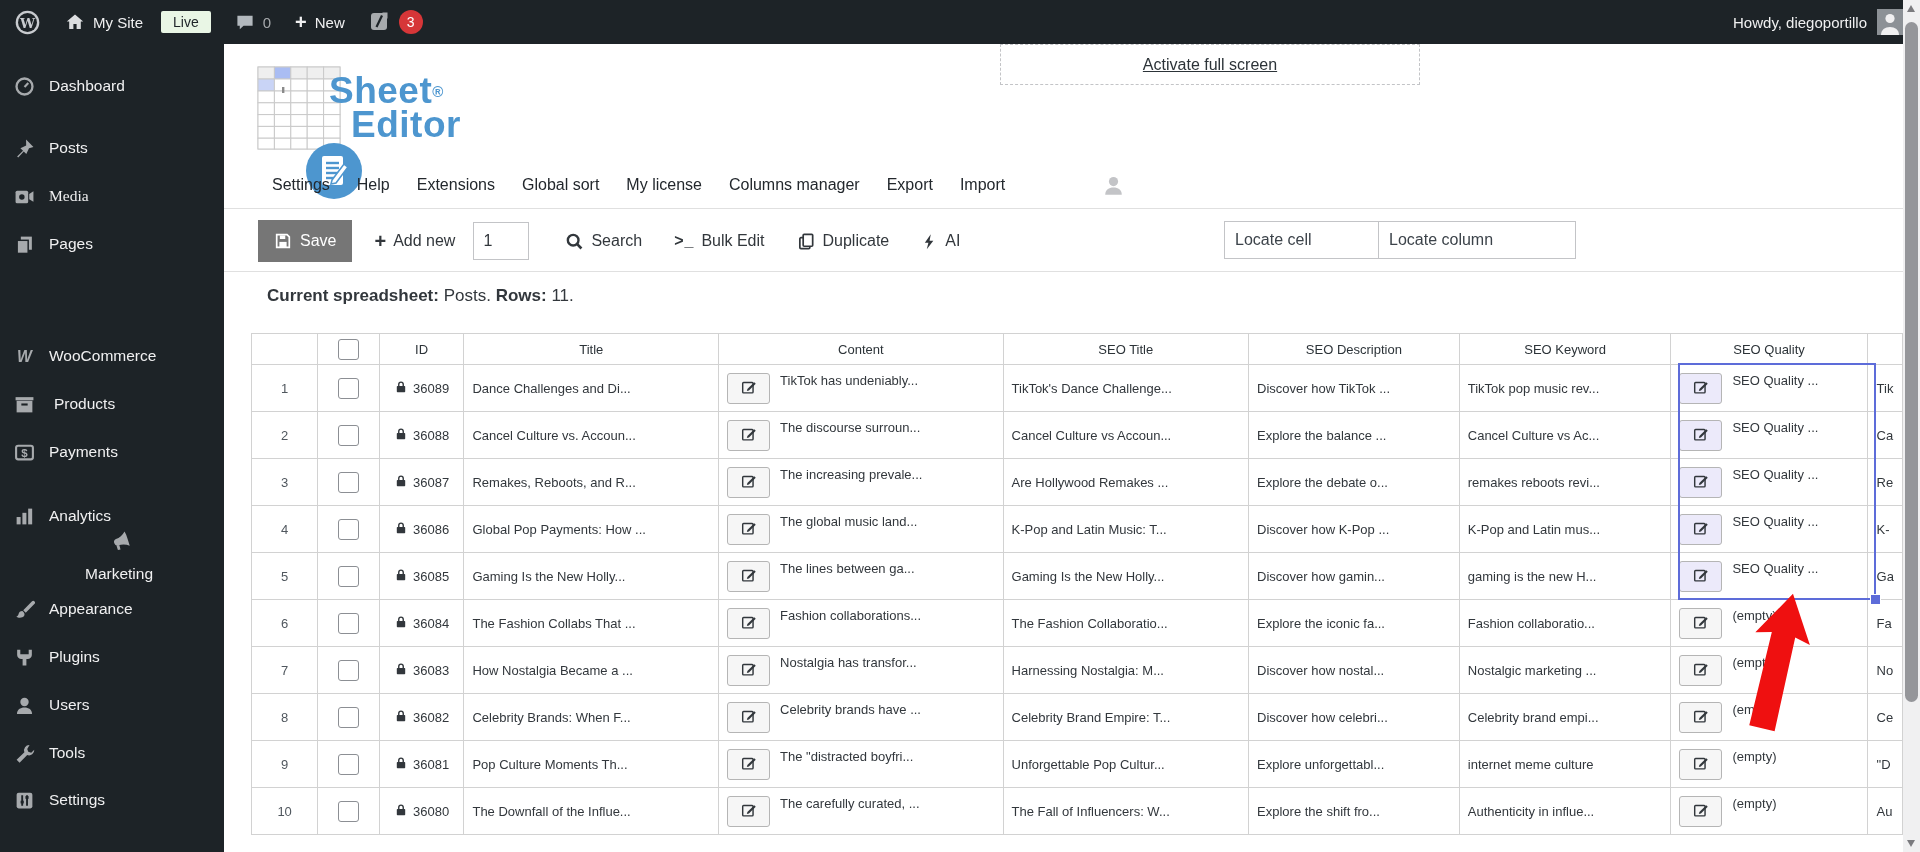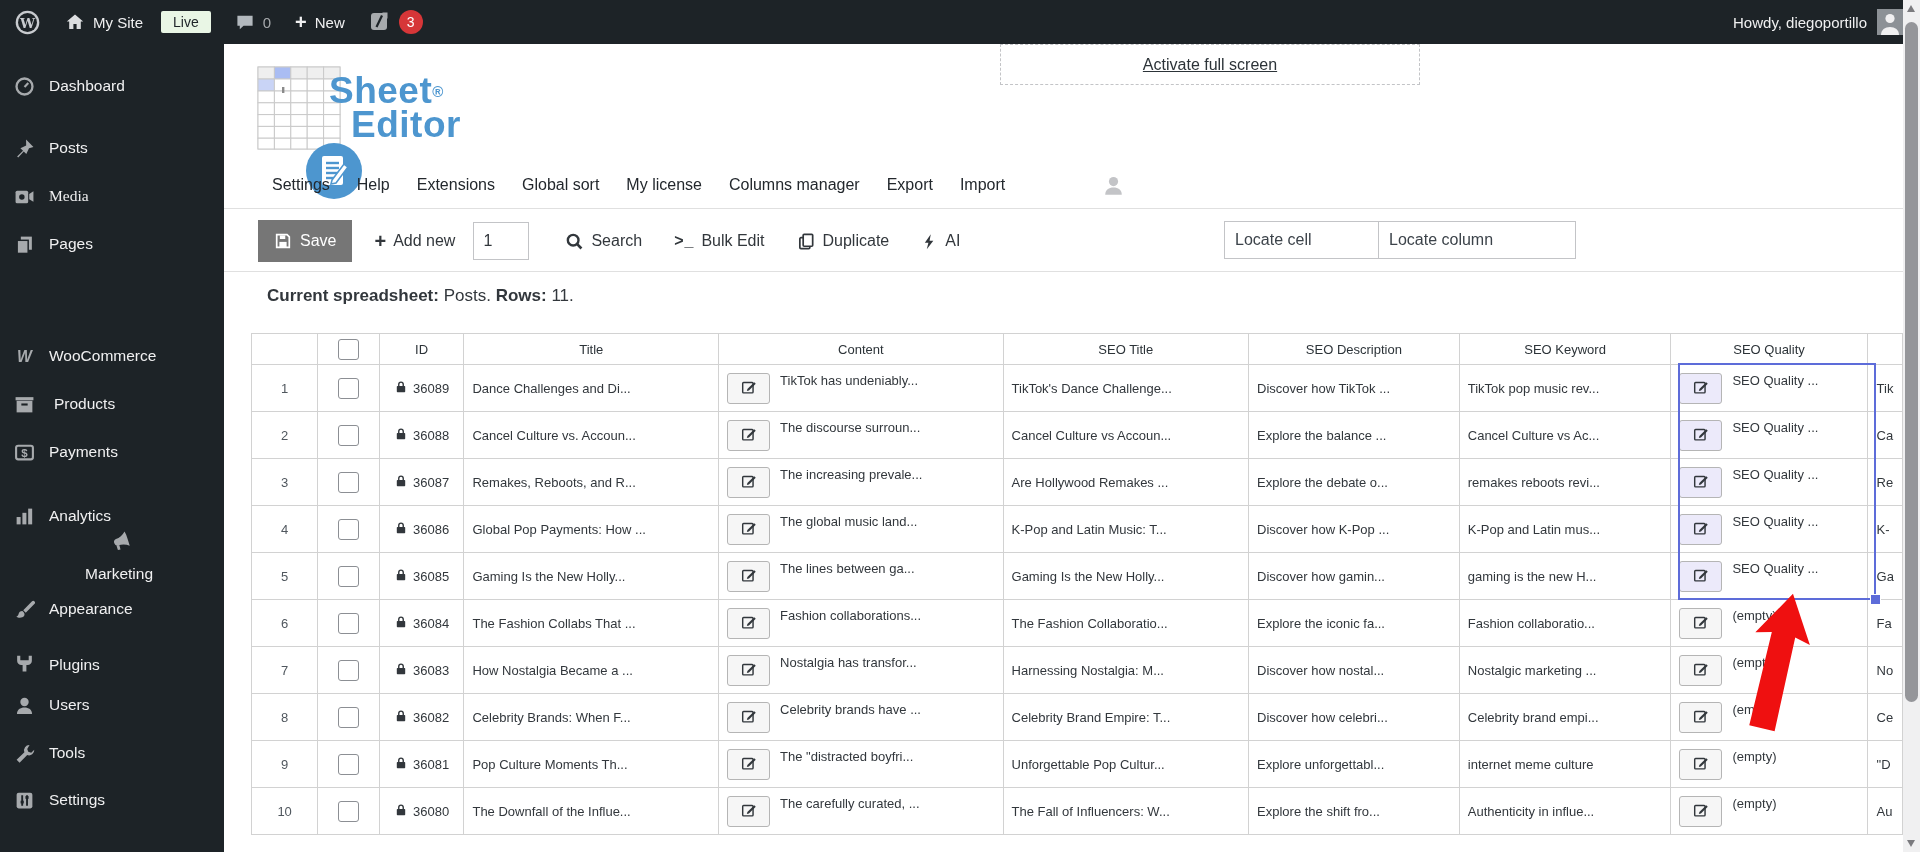--- a/index.html
+++ b/index.html
@@ -233,21 +233,21 @@
     </div>
     <div class="side-item" style="top: 548px;">
       <span class="sicon" style="width:21px;height:21px;display:inline-flex">
         <svg viewBox="0 0 20 20">
           <path d="M17.2 2.2l-8.4 8.4 2.4 2.4 8.4-8.4a1.7 1.7 0 0 0-2.4-2.4z" fill="#a7aaad"></path>
           <path d="M8 11.5c-2.1 0-3.2 1-3.7 3-.3 1.2-1 1.8-2.1 2.1 1.6 1.7 5.8 1.7 7.4-.4.9-1.2.5-3.2-1.6-4.7z" fill="#a7aaad"></path>
         </svg>
       </span>
       <span>Appearance</span>
     </div>
-    <div class="side-item" style="top: 596px; align-items: flex-end;">
+    <div class="side-item" style="top: 596px;">
       <span class="sicon" style="width:21px;height:21px;display:inline-flex">
         <svg viewBox="0 0 20 20">
           <path d="M6 2.5v4.5h8V2.5h3v5a4 4 0 0 1-4 4h-1.2v6h-3.6v-6H7a4 4 0 0 1-4-4v-5z" fill="#a7aaad"></path>
         </svg>
       </span>
       <span>Plugins</span>
     </div>
     <div class="side-item" style="top: 644px;">
       <span class="sicon" style="width:21px;height:21px;display:inline-flex">
         <svg viewBox="0 0 20 20">

